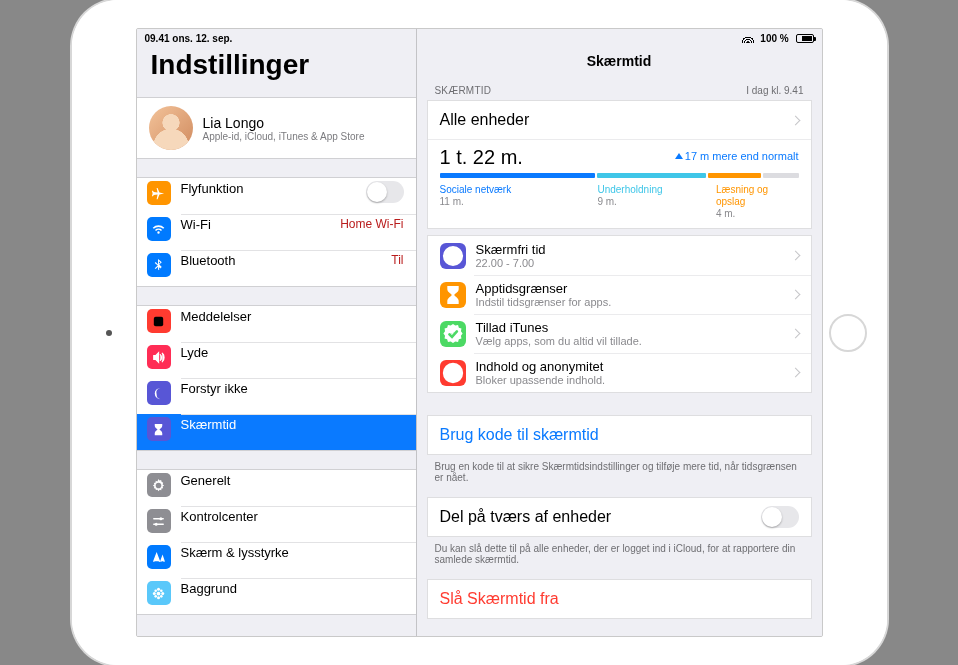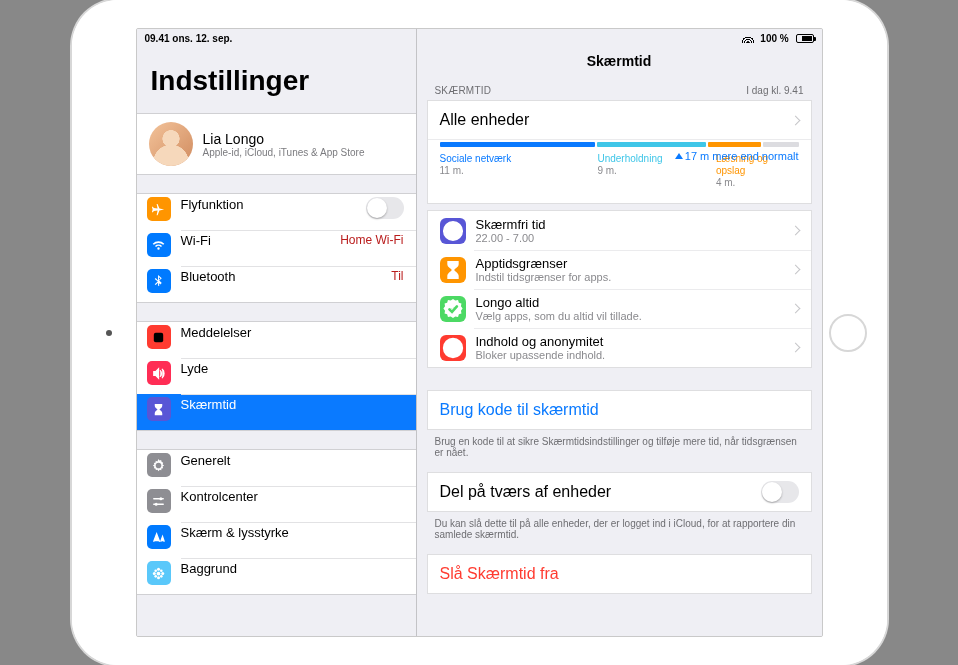--- a/index.html
+++ b/index.html
@@ -23,21 +23,21 @@
     .battery::after{ content:""; position:absolute; right:-3px; top:2px; width:2px; height:4px; background:#000; border-radius:0 1px 1px 0;}
     .battery .fill{ position:absolute; left:1px; top:1px; bottom:1px; right:1px; background:#000;}
     .wifi-icon{ display:inline-block; width:12px; height:9px; position:relative; vertical-align:middle;}
     .wifi-icon::before{ content:""; position:absolute; left:0; right:0; bottom:0; height:9px; background:
        radial-gradient(circle at 50% 100%, #000 1.5px, transparent 2px),
        radial-gradient(circle at 50% 100%, transparent 3px, #000 3px, #000 4px, transparent 4px),
        radial-gradient(circle at 50% 100%, transparent 5.5px, #000 5.5px, #000 6.5px, transparent 6.5px);
     }
 
     
-    .sidebar { width: 280px; border-right:1px solid #c3c3c6; background:#efeff4; overflow-y:auto; padding-top:32px; }
+    .sidebar { width: 280px; border-right:1px solid #c3c3c6; background:#efeff4; overflow-y:auto; padding-top:16px; }
     .settings-title { font-size:28px; font-weight:700; padding: 4px 14px 10px; }
     .group{ background:#fff; border-top:1px solid #d0d0d3; border-bottom:1px solid #d0d0d3; margin-top:18px; }
     .group:first-of-type{ margin-top:6px;}
     .row{ display:flex; min-height:36px; padding:3px 12px 3px 10px; position:relative; }
     .row + .row::before{ content:""; position:absolute; top:0; left:44px; right:0; height:1px; background:#e2e2e4; }
     .row.selected{ background:#0a7aff; }
     .row.selected .row-label, .row.selected svg path, .row.selected svg circle { color:#fff !important; fill:#fff !important;}
     .row .icon{ width:24px; height:24px; border-radius:5px; display:flex; align-items:center; justify-content:center; margin-right:10px; flex:none;}
     .row .icon svg{ width:15px; height:15px; }
     .row-label{ font-size:13px; color:#000; flex:1; }
@@ -60,21 +60,21 @@
     .card + .card { margin-top:18px; }
     .card .crow{ display:flex; align-items:center; min-height:38px; padding:6px 12px; position:relative; }
     .card .crow + .crow::before{ content:""; position:absolute; top:0; left:46px; right:0; height:1px; background:#ebebed;}
     .chev{ width:7px; height:7px; border-right:1.5px solid #c5c5c8; border-top:1.5px solid #c5c5c8; transform:rotate(45deg); margin-left:auto; flex:none;}
 
     .big-time{ font-size:20px; font-weight:400; padding:6px 12px 2px;}
     .delta{ position:absolute; right:12px; top:10px; font-size:11px; color:#0a7aff; }
     .delta .arrow-up{ display:inline-block; width:0; height:0; border-left:4px solid transparent; border-right:4px solid transparent; border-bottom:6px solid #0a7aff; vertical-align:1px; margin-right:2px;}
     .prog{ height:5px; display:flex; gap:2px; margin:2px 12px 6px;}
     .prog span{ display:block; height:100%; border-radius:1px;}
-    .cat-row{ display:flex; padding:0 12px 14px;justify-content:space-between;}
+    .cat-row{ display:flex; padding:0 12px 8px;justify-content:space-between;}
     .cat{ font-size:10px; line-height:1.2; }
     .cat .cat-name{ font-weight:400;}
     .cat .cat-time{ color:#8a8a8e;}
     .cat1{ width:44%; color:#0a7aff;}
     .cat2{ width:33%; color:#3fc6e8;}
     .cat3{ width:23%; color:#ff9500;}
 
     .crow .iconbox{ width:26px; height:26px; border-radius:6px; display:flex; align-items:center; justify-content:center; margin-right:10px; flex:none;}
     .crow .txt .ttl{ font-size:13px; color:#000;}
     .crow .txt .sub{ font-size:11px; color:#8a8a8e;}
@@ -159,20 +159,28 @@
             </span>
           <span class="row-label">Meddelelser</span>
         </div>
         <div class="row">
           <span class="icon" style="background:#ff2d55">
               <svg viewBox="0 0 16 16">
                 <path d="M3 6h2l3-3v10l-3-3H3zM10 5c1.5 1 1.5 5 0 6M12 3.5c2.5 1.5 2.5 7.5 0 9" stroke="#fff" stroke-width="1.4" fill="none" stroke-linecap="round"></path>
               </svg>
             </span>
           <span class="row-label">Lyde</span>
+        </div>
+        <div class="row">
+          <span class="icon bg-violet">
+              <svg viewBox="0 0 16 16">
+                <path d="M10 2a6 6 0 100 12 5 5 0 01-4-5 5 5 0 014-7z"></path>
+              </svg>
+            </span>
+          <span class="row-label">Forstyr ikke</span>
         </div>
         <div class="row selected">
           <span class="icon bg-violet">
               <svg viewBox="0 0 16 16">
                 <path d="M4 2h8v2c0 2-2 2.8-3 4 1 1.2 3 2 3 4v2H4v-2c0-2 2-2.8 3-4-1-1.2-3-2-3-4V2z"></path>
               </svg>
             </span>
           <span class="row-label">Skærmtid</span>
         </div>
       </div>
@@ -230,20 +238,21 @@
         <span>SKÆRMTID</span>
         <span class="plain">I dag kl. 9.41</span>
       </div>
 
       <div class="card">
         <div class="crow">
           <span>Alle enheder</span>
           <span class="chev"></span>
         </div>
         <div style="position:relative; border-top:1px solid #ebebed;">
+          <div class="big-time">1 t. 22 m.</div>
           <div class="delta"><span class="arrow-up"></span><span>17 m mere end normalt</span></div>
           <div class="prog">
             <span style="width:44%; background:#0a7aff;"></span>
             <span style="width:31%; background:#3fc6e8;"></span>
             <span style="width:15%; background:#ff9500;"></span>
             <span style="width:10%; background:#dcdce0;"></span>
           </div>
           <div class="cat-row">
             <div class="cat cat1">
                 <div class="cat-name">Sociale netværk</div>
@@ -288,21 +297,21 @@
           <span class="chev"></span>
         </div>
         <div class="crow">
           <span class="iconbox bg-green">
               <svg viewBox="0 0 16 16">
                 <path d="M8 1.8l1.4 1 1.7-.3.5 1.6 1.6.5-.3 1.7 1 1.4-1 1.4.3 1.7-1.6.5-.5 1.6-1.7-.3-1.4 1-1.4-1-1.7.3-.5-1.6-1.6-.5.3-1.7-1-1.4 1-1.4-.3-1.7 1.6-.5.5-1.6 1.7.3zM5.8 8.2l1.6 1.6 3-3.4" fill="#fff"></path>
                 <path d="M5.8 8.2l1.6 1.6 3-3.4" stroke="#4cd964" stroke-width="1.6" fill="none" stroke-linecap="round"></path>
               </svg>
             </span>
           <span class="txt">
-              <div class="ttl">Longo altid</div>
+              <div class="ttl">Tillad iTunes</div>
               <div class="sub">Vælg apps, som du altid vil tillade.</div>
             </span>
           <span class="chev"></span>
         </div>
         <div class="crow">
           <span class="iconbox bg-red">
               <svg viewBox="0 0 16 16">
                 <circle cx="8" cy="8" r="5.5" fill="none" stroke="#fff" stroke-width="1.5"></circle>
                 <path d="M4.3 4.3l7.4 7.4" stroke="#fff" stroke-width="1.5"></path>
               </svg>

